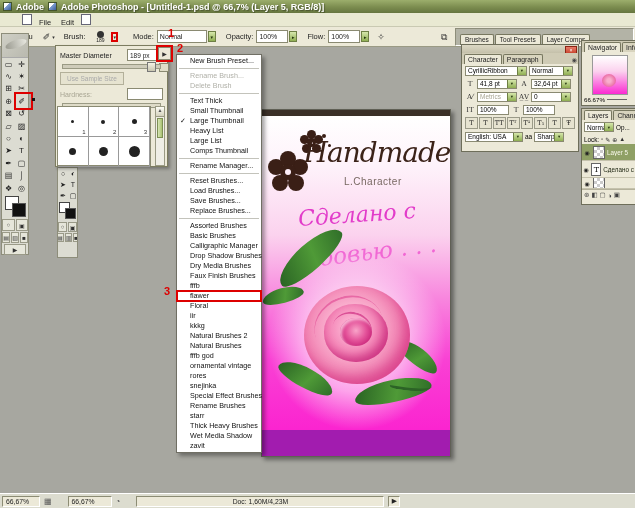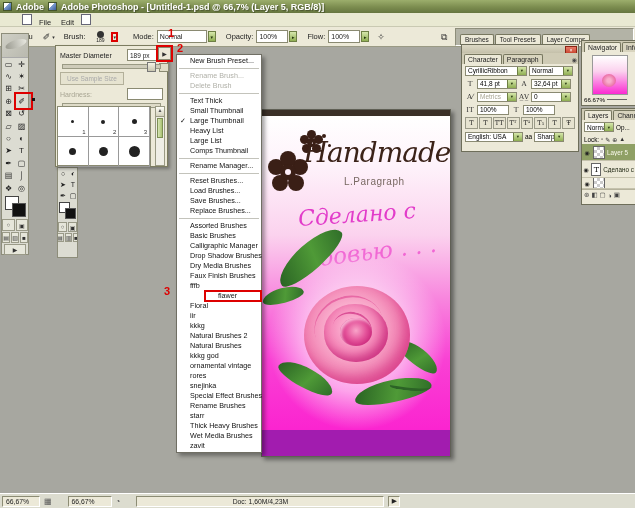--- a/index.html
+++ b/index.html
@@ -63,21 +63,21 @@
   .bcell .bnum{position:absolute;right:2px;bottom:1px;font-size:6px;color:#333;}
   #bp-scroll{position:absolute;right:2px;top:60px;width:10px;height:60px;background:#efeee6;border:1px solid #9a9a84;box-sizing:border-box;}
   #bp-scroll .up{height:9px;background:linear-gradient(#fdfdf6,#d5d2bd);border-bottom:1px solid #9a9a84;font-size:5px;text-align:center;color:#555;}
   #bp-scroll .thumb{height:18px;margin:1px;background:linear-gradient(90deg,#d8e6b4,#a9c172);border:1px solid #7d8f55;}
   
   #brushmenu{left:176px;top:54px;width:86px;background:#fff;border:1px solid #706f64;
     box-shadow:3px 3px 4px rgba(0,0,0,.35);z-index:50;box-sizing:border-box;padding:1px 0;}
   .bm-item{height:10px;line-height:10px;padding-left:13px;font-size:7.2px;color:#111;position:relative;white-space:nowrap;}
   .bm-item.dis{color:#b0b0a8;}
   .bm-item .chk{position:absolute;left:3px;top:0;font-size:7px;color:#111;}
-  .bm-item.boxed{outline:2px solid #dd0000;outline-offset:-1px;margin-left:28px;}
+  .bm-item.boxed{outline:2px solid #dd0000;outline-offset:-1px;}
   .bm-sep{height:5px;position:relative;}
   .bm-sep::after{content:"";position:absolute;left:2px;right:2px;top:2px;border-top:1px solid #c3c3bb;}
   
   #docwin{left:261px;top:109px;width:190px;height:348px;border:1px solid #606055;background:#a21caf;
     box-shadow:3px 3px 4px rgba(0,0,0,.4);box-sizing:border-box;z-index:5;text-align:center;}
   #doc-title{height:6px;background:#3b3028;}
   #canvas{position:relative;width:188px;height:314px;overflow:hidden;
     background:linear-gradient(180deg,#ffffff 0%,#fef2fa 16%,#fbd2ee 38%,#f886de 58%,#f940d4 78%,#fb24d0 100%);}
   .flw{position:absolute;border-radius:50%;background:#3a1f16;}
   .flw::after{content:"";position:absolute;border-radius:50%;background:#fdeef8;}
@@ -357,41 +357,41 @@
       <div class="bm-item">Drop Shadow Brushes</div>
       <div class="bm-item">Dry Media Brushes</div>
       <div class="bm-item">Faux Finish Brushes</div>
       <div class="bm-item">fffb</div>
       <div class="bm-item boxed">flawer</div>
       <div class="bm-item">Floral</div>
       <div class="bm-item">iir</div>
       <div class="bm-item">kkkg</div>
       <div class="bm-item">Natural Brushes 2</div>
       <div class="bm-item">Natural Brushes</div>
-      <div class="bm-item">kkkg god</div>
+      <div class="bm-item">fffb god</div>
       <div class="bm-item">ornamental vintage</div>
       <div class="bm-item">rores</div>
       <div class="bm-item">snejinka</div>
       <div class="bm-item">Special Effect Brushes</div>
       <div class="bm-item">Rename Brushes</div>
       <div class="bm-item">starr</div>
       <div class="bm-item">Thick Heavy Brushes</div>
-      <div class="bm-item">Wet Media Brushes</div>
+      <div class="bm-item">Wet Media Shadow</div>
       <div class="bm-item">zavit</div>
     </div>
 
   <div id="docwin" class="abs">
     <div id="doc-title"></div>
     <div id="canvas">
       <span class="flw" id="flw-big"></span>
       <span class="flw" id="flw-small"></span>
       <span class="flwdot" style="left:60px;top:18px;width:4px;height:4px;"></span>
       <span class="flwdot" style="left:66px;top:28px;width:3px;height:3px;"></span>
       <div id="ct-brand">Handmade</div>
-      <div id="ct-author">L.Paragraph</div>
+      <div id="ct-author">L.Character</div>
       <div id="ct-line1">Сделано с</div>
       <div id="ct-line2">любовью . . .</div>
       <div id="glow"></div>
       <div class="leaf" style="left:8px;top:128px;width:80px;height:26px;transform:rotate(-42deg);"></div>
       <div class="leaf" style="left:0px;top:172px;width:42px;height:15px;transform:rotate(-15deg);"></div>
       <div class="leaf" style="left:14px;top:252px;width:60px;height:20px;transform:rotate(28deg);"></div>
       <div class="leaf" style="left:92px;top:264px;width:78px;height:22px;transform:rotate(-12deg);"></div>
       <div class="leaf" style="left:132px;top:232px;width:48px;height:17px;transform:rotate(38deg);"></div>
       <div id="stem"></div>
       <div id="rose-outer"></div>

